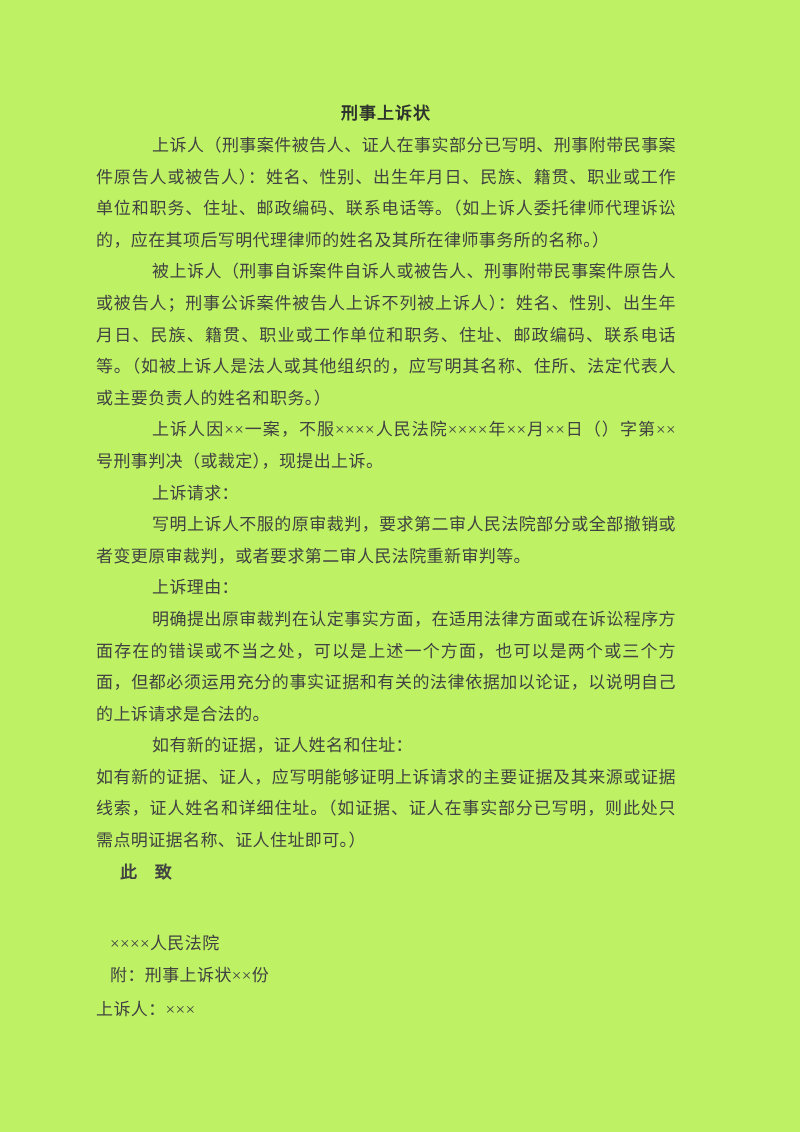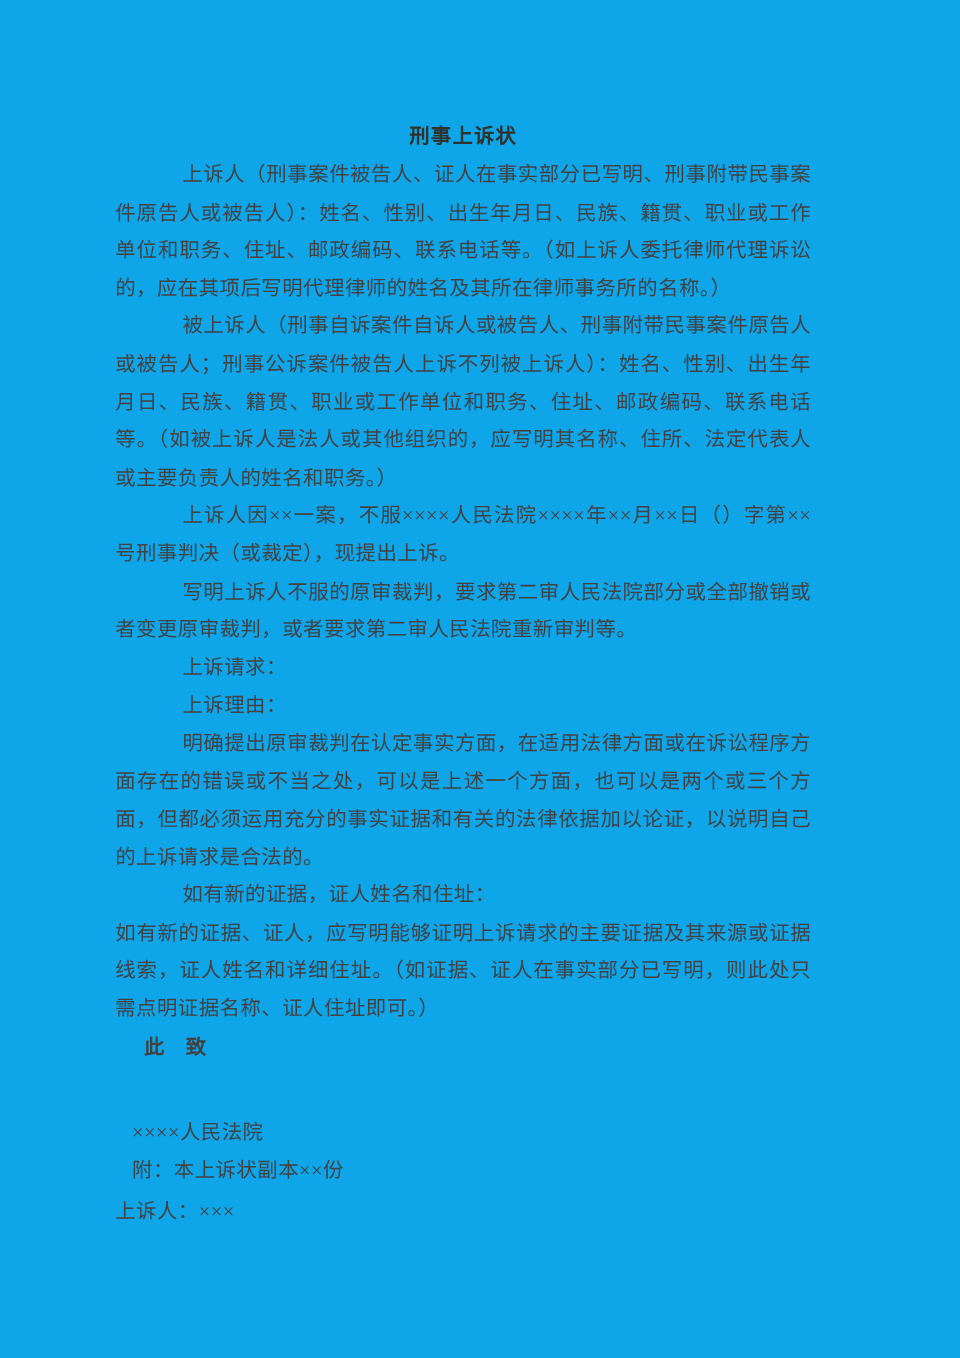--- a/index.html
+++ b/index.html
@@ -10,21 +10,21 @@
     width: 800px;
     height: 1132px;
     background: #ffffff;
     font-family: "Liberation Serif", "DejaVu Serif", serif;
     overflow: hidden;
   }
   .page {
     position: relative;
     width: 800px;
     height: 1132px;
-    background: #0ea5e9;
+    background: #bef264;
   }
   .doc {
     margin-left: 96px;
     width: 580px;
     padding-top: 97px;
     color: #424242;
   }
   .title {
     margin: 0;
     font-size: 17px;
@@ -57,35 +57,35 @@
   <div class="doc">
 
     <h1 class="title">刑事上诉状</h1>
 
     <p class="para indent">上诉人（刑事案件被告人、证人在事实部分已写明、刑事附带民事案件原告人或被告人）：姓名、性别、出生年月日、民族、籍贯、职业或工作单位和职务、住址、邮政编码、联系电话等。（如上诉人委托律师代理诉讼的，应在其项后写明代理律师的姓名及其所在律师事务所的名称。）</p>
 
     <p class="para indent">被上诉人（刑事自诉案件自诉人或被告人、刑事附带民事案件原告人或被告人；刑事公诉案件被告人上诉不列被上诉人）：姓名、性别、出生年月日、民族、籍贯、职业或工作单位和职务、住址、邮政编码、联系电话等。（如被上诉人是法人或其他组织的，应写明其名称、住所、法定代表人或主要负责人的姓名和职务。）</p>
 
     <p class="para indent">上诉人因××一案，不服××××人民法院××××年××月××日（）字第××号刑事判决（或裁定），现提出上诉。</p>
 
+    <p class="para indent">上诉请求：</p>
+
     <p class="para indent">写明上诉人不服的原审裁判，要求第二审人民法院部分或全部撤销或者变更原审裁判，或者要求第二审人民法院重新审判等。</p>
-
-    <p class="para indent">上诉请求：</p>
 
     <p class="para indent">上诉理由：</p>
 
     <p class="para indent">明确提出原审裁判在认定事实方面，在适用法律方面或在诉讼程序方面存在的错误或不当之处，可以是上述一个方面，也可以是两个或三个方面，但都必须运用充分的事实证据和有关的法律依据加以论证，以说明自己的上诉请求是合法的。</p>
 
     <p class="para indent">如有新的证据，证人姓名和住址：</p>
 
     <p class="para">如有新的证据、证人，应写明能够证明上诉请求的主要证据及其来源或证据线索，证人姓名和详细住址。（如证据、证人在事实部分已写明，则此处只需点明证据名称、证人住址即可。）</p>
 
     <p class="para salute">此　致</p>
 
     <p class="para court">××××人民法院</p>
 
-    <p class="para attach">附：本上诉状副本××份</p>
+    <p class="para attach">附：刑事上诉状××份</p>
 
     <p class="para sig sig-first">上诉人：×××</p>
 
 
   </div>
 </div>
 
 </body></html>

